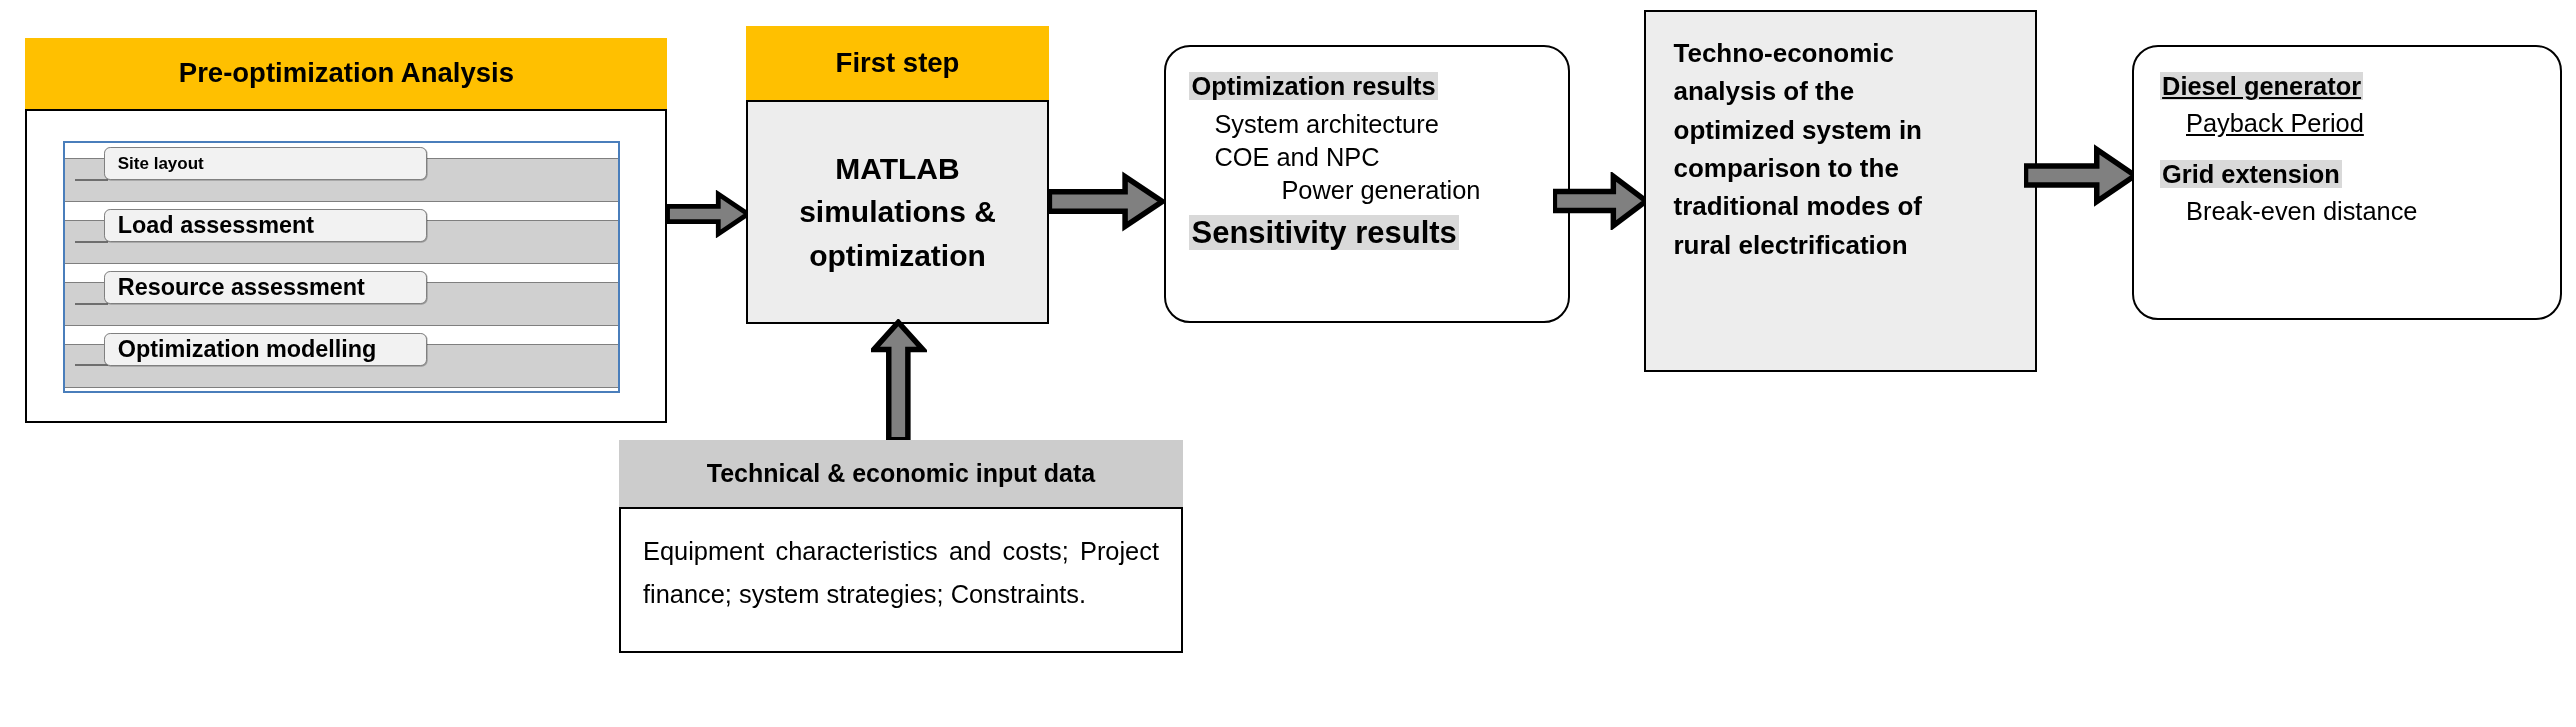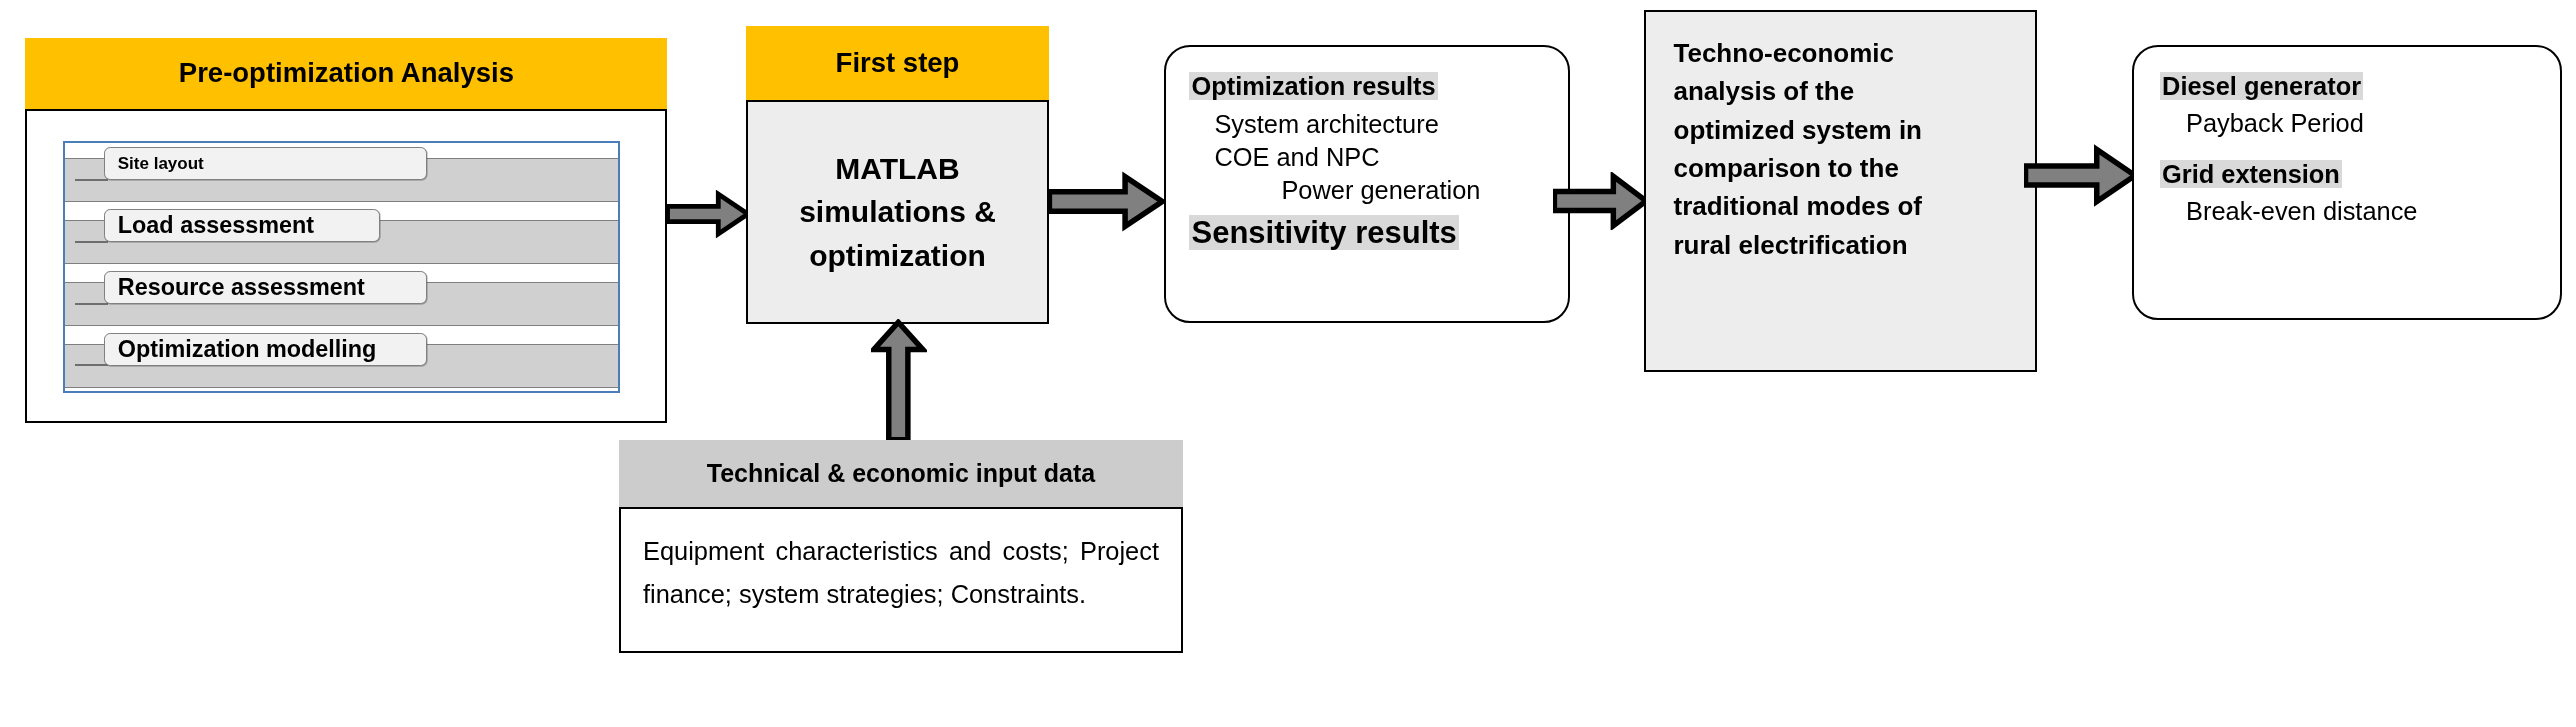--- a/index.html
+++ b/index.html
@@ -74,21 +74,21 @@
       <div class="vlist" style="left:36px;top:30px;width:557px;height:252px;">
 
         <div class="vbar" style="top:15px;height:44px;"></div>
         <div class="vstub" style="left:9.6px;top:36px;width:33px;"></div>
         <div class="vchip" style="left:39px;top:4.1px;width:323px;height:33px;font-size:17px;">
           <span>Site layout</span>
         </div>
 
         <div class="vbar" style="top:77px;height:44px;"></div>
         <div class="vstub" style="left:9.6px;top:98px;width:33px;"></div>
-        <div class="vchip" style="left:39px;top:66px;width:276px;height:33px;font-size:23.4px;">
+        <div class="vchip" style="left:39px;top:66px;width:323px;height:33px;font-size:23.4px;">
           <span>Load assessment</span>
         </div>
 
         <div class="vbar" style="top:139px;height:44px;"></div>
         <div class="vstub" style="left:9.6px;top:160px;width:33px;"></div>
         <div class="vchip" style="left:39px;top:128px;width:323px;height:33px;font-size:23.4px;">
           <span>Resource assessment</span>
         </div>
 
         <div class="vbar" style="top:201px;height:44px;"></div>
@@ -154,21 +154,21 @@
     </div>
   </div>
 
   <div class="arrow-r" style="left:2024px;top:144px;width:114px;height:63px;">
     <svg width="114" height="63" viewBox="0 0 166 92">
       <polygon points="2,32 106,32 106,8 162,46 106,84 106,60 2,60" fill="#808080" stroke="#000000" stroke-width="8" stroke-linejoin="miter"></polygon>
     </svg>
   </div>
 
   <div class="rbox" style="left:2132px;top:45px;width:430px;height:275px;padding:23.4px 20.6px 0 26px;">
-    <div style="font-size:25.4px;line-height:1.32;">
+    <div style="font-size:25.4px;line-height:1.32;text-decoration:underline;">
       <div style="margin-bottom:2.8px;">
         <span class="hl">Diesel generator</span>
       </div>
       <div class="sub" style="padding-left:26px;">Payback Period</div>
     </div>
     <div style="font-size:25.4px;line-height:1.32;margin-top:18px;">
       <div style="margin-bottom:2.8px;">
         <span class="hl">Grid extension</span>
       </div>
       <div class="sub" style="padding-left:26px;">Break-even distance</div>

